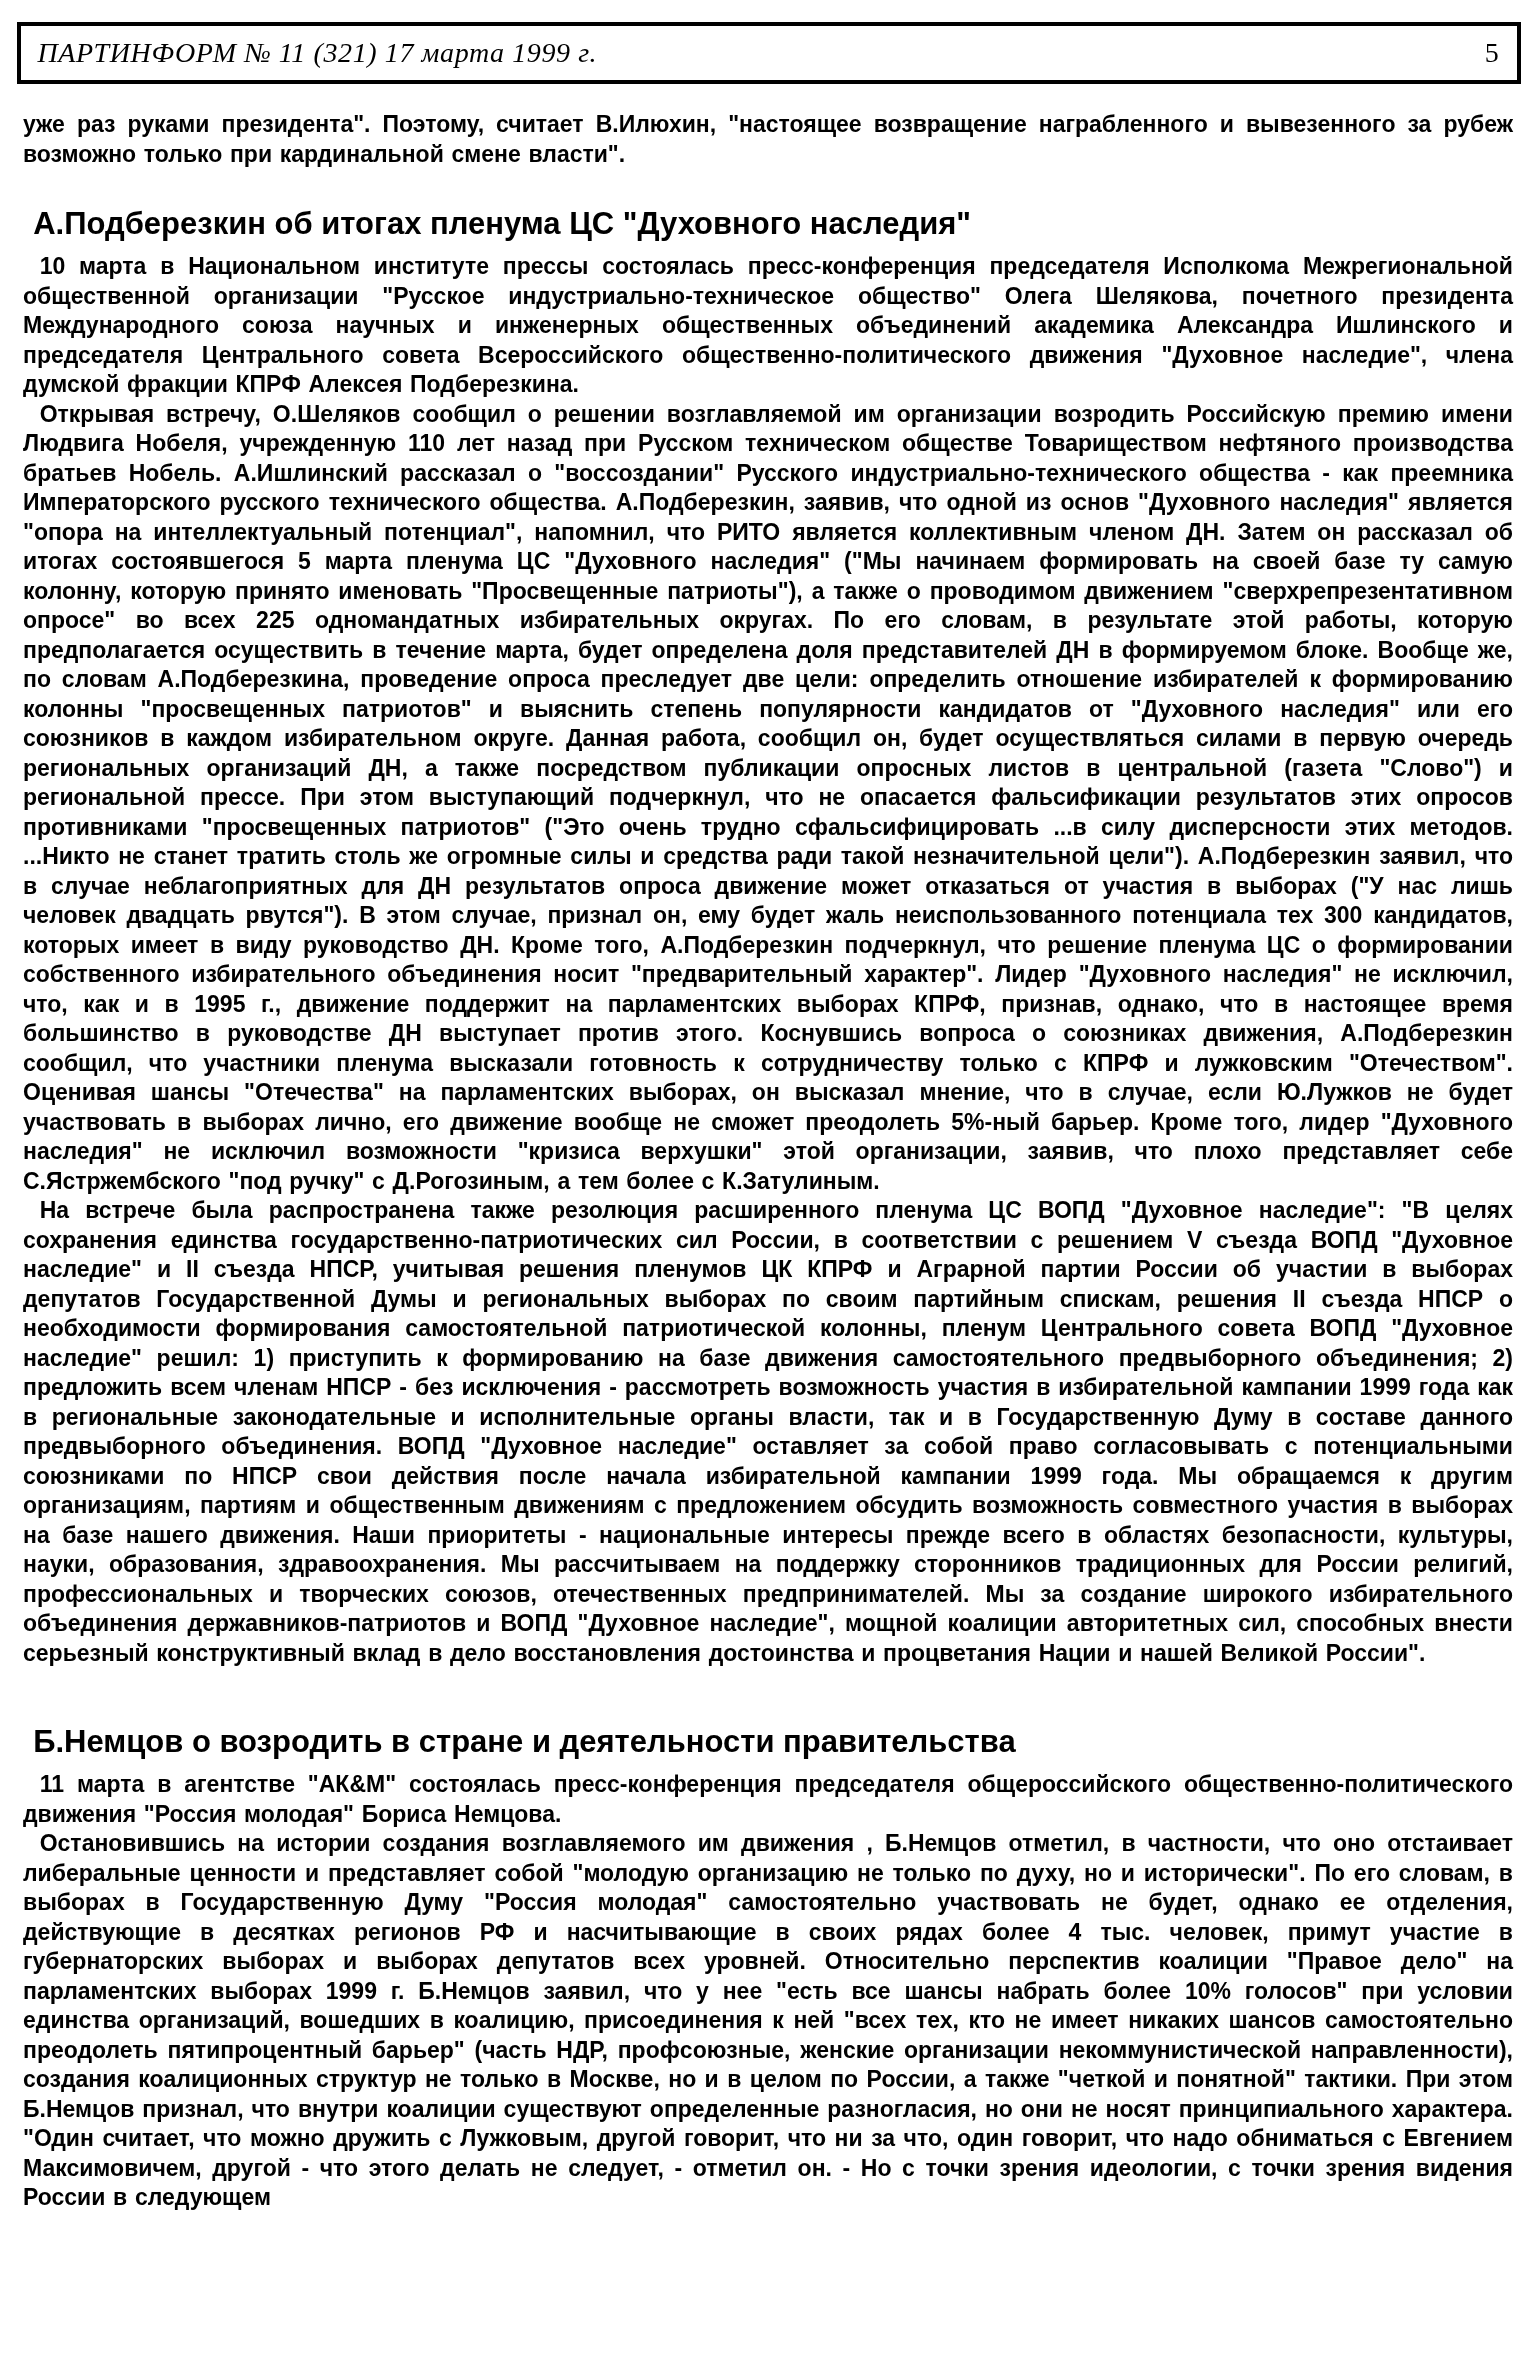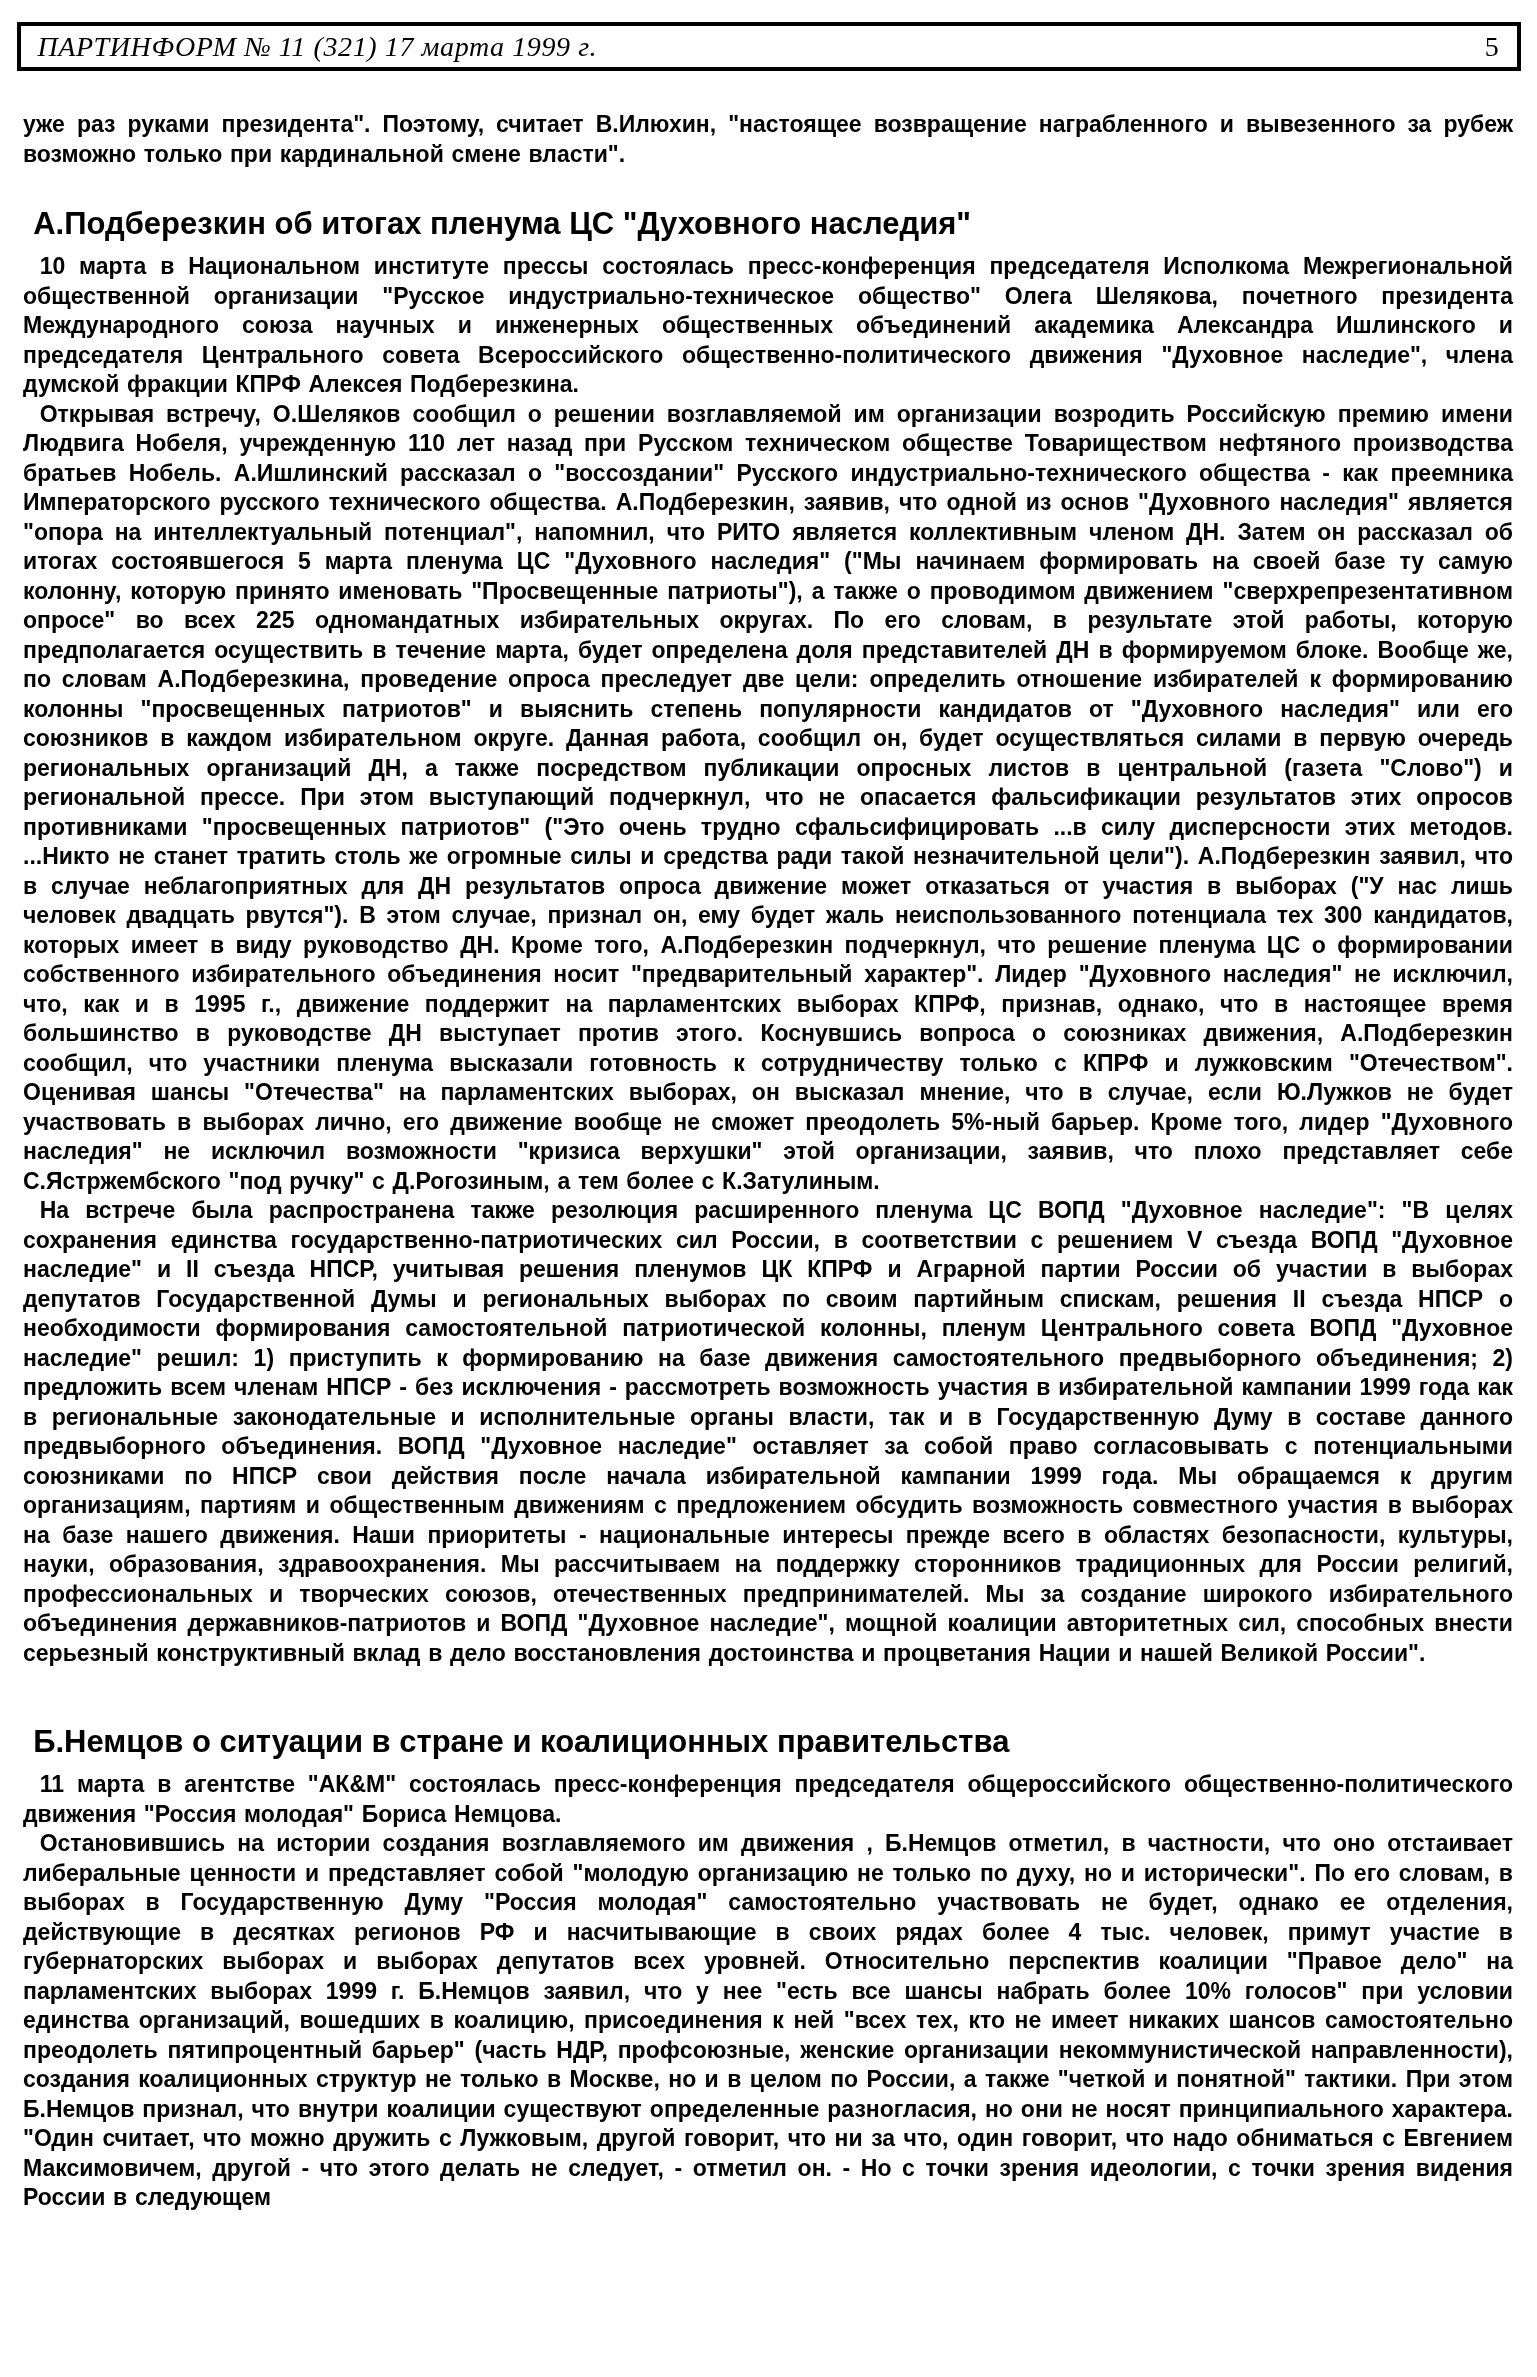--- a/index.html
+++ b/index.html
@@ -15,21 +15,21 @@
     overflow: hidden;
     font-family: "Liberation Sans", sans-serif;
     color: #000000;
   }
   
   .header-bar {
     position: absolute;
     left: 16.7px;
     top: 22px;
     width: 1504px;
-    height: 49px;
+    height: 62px;
     border: 4.5px solid #000000;
     box-sizing: border-box;
     background: #ffffff;
     display: flex;
     align-items: center;
     justify-content: space-between;
     padding: 0 18px 0 16.7px;
     gap: 48px;
   }
   .header-title {
@@ -80,19 +80,19 @@
     <span class="header-title">ПАРТИНФОРМ № 11 (321) 17 марта 1999 г.</span>
     <span class="header-page-number">5</span>
   </div>
 
   <div class="content" id="content">
       <p class="para bold">уже раз руками президента". Поэтому, считает В.Илюхин, "настоящее возвращение награбленного и вывезенного за рубеж возможно только при кардинальной смене власти".</p>
       <h2 class="section-heading">А.Подберезкин об итогах пленума ЦС "Духовного наследия"</h2>
       <p class="para normal indent">10 марта в Национальном институте прессы состоялась пресс-конференция председателя Исполкома Межрегиональной общественной организации "Русское индустриально-техническое общество" Олега Шелякова, почетного президента Международного союза научных и инженерных общественных объединений академика Александра Ишлинского и председателя Центрального совета Всероссийского общественно-политического движения "Духовное наследие", члена думской фракции КПРФ Алексея Подберезкина.</p>
       <p class="para bold indent">Открывая встречу, О.Шеляков сообщил о решении возглавляемой им организации возродить Российскую премию имени Людвига Нобеля, учрежденную 110 лет назад при Русском техническом обществе Товариществом нефтяного производства братьев Нобель. А.Ишлинский рассказал о "воссоздании" Русского индустриально-технического общества - как преемника Императорского русского технического общества. А.Подберезкин, заявив, что одной из основ "Духовного наследия" является "опора на интеллектуальный потенциал", напомнил, что РИТО является коллективным членом ДН. Затем он рассказал об итогах состоявшегося 5 марта пленума ЦС "Духовного наследия" ("Мы начинаем формировать на своей базе ту самую колонну, которую принято именовать "Просвещенные патриоты"), а также о проводимом движением "сверхрепрезентативном опросе" во всех 225 одномандатных избирательных округах. По его словам, в результате этой работы, которую предполагается осуществить в течение марта, будет определена доля представителей ДН в формируемом блоке. Вообще же, по словам А.Подберезкина, проведение опроса преследует две цели: определить отношение избирателей к формированию колонны "просвещенных патриотов" и выяснить степень популярности кандидатов от "Духовного наследия" или его союзников в каждом избирательном округе. Данная работа, сообщил он, будет осуществляться силами в первую очередь региональных организаций ДН, а также посредством публикации опросных листов в центральной (газета "Слово") и региональной прессе. При этом выступающий подчеркнул, что не опасается фальсификации результатов этих опросов противниками "просвещенных патриотов" ("Это очень трудно сфальсифицировать ...в силу дисперсности этих методов. ...Никто не станет тратить столь же огромные силы и средства ради такой незначительной цели"). А.Подберезкин заявил, что в случае неблагоприятных для ДН результатов опроса движение может отказаться от участия в выборах ("У нас лишь человек двадцать рвутся"). В этом случае, признал он, ему будет жаль неиспользованного потенциала тех 300 кандидатов, которых имеет в виду руководство ДН. Кроме того, А.Подберезкин подчеркнул, что решение пленума ЦС о формировании собственного избирательного объединения носит "предварительный характер". Лидер "Духовного наследия" не исключил, что, как и в 1995 г., движение поддержит на парламентских выборах КПРФ, признав, однако, что в настоящее время большинство в руководстве ДН выступает против этого. Коснувшись вопроса о союзниках движения, А.Подберезкин сообщил, что участники пленума высказали готовность к сотрудничеству только с КПРФ и лужковским "Отечеством". Оценивая шансы "Отечества" на парламентских выборах, он высказал мнение, что в случае, если Ю.Лужков не будет участвовать в выборах лично, его движение вообще не сможет преодолеть 5%-ный барьер. Кроме того, лидер "Духовного наследия" не исключил возможности "кризиса верхушки" этой организации, заявив, что плохо представляет себе С.Ястржембского "под ручку" с Д.Рогозиным, а тем более с К.Затулиным.</p>
       <p class="para bold indent">На встрече была распространена также резолюция расширенного пленума ЦС ВОПД "Духовное наследие": "В целях сохранения единства государственно-патриотических сил России, в соответствии с решением V съезда ВОПД "Духовное наследие" и II съезда НПСР, учитывая решения пленумов ЦК КПРФ и Аграрной партии России об участии в выборах депутатов Государственной Думы и региональных выборах по своим партийным спискам, решения II съезда НПСР о необходимости формирования самостоятельной патриотической колонны, пленум Центрального совета ВОПД "Духовное наследие" решил: 1) приступить к формированию на базе движения самостоятельного предвыборного объединения; 2) предложить всем членам НПСР - без исключения - рассмотреть возможность участия в избирательной кампании 1999 года как в региональные законодательные и исполнительные органы власти, так и в Государственную Думу в составе данного предвыборного объединения. ВОПД "Духовное наследие" оставляет за собой право согласовывать с потенциальными союзниками по НПСР свои действия после начала избирательной кампании 1999 года. Мы обращаемся к другим организациям, партиям и общественным движениям с предложением обсудить возможность совместного участия в выборах на базе нашего движения. Наши приоритеты - национальные интересы прежде всего в областях безопасности, культуры, науки, образования, здравоохранения. Мы рассчитываем на поддержку сторонников традиционных для России религий, профессиональных и творческих союзов, отечественных предпринимателей. Мы за создание широкого избирательного объединения державников-патриотов и ВОПД "Духовное наследие", мощной коалиции авторитетных сил, способных внести серьезный конструктивный вклад в дело восстановления достоинства и процветания Нации и нашей Великой России".</p>
-      <h2 class="section-heading big-gap">Б.Немцов о ситуации в стране и коалиционных правительства</h2>
+      <h2 class="section-heading big-gap">Б.Немцов о возродить в стране и деятельности правительства</h2>
       <p class="para normal indent">11 марта в агентстве "АК&amp;М" состоялась пресс-конференция председателя общероссийского общественно-политического движения "Россия молодая" Бориса Немцова.</p>
       <p class="para bold indent">Остановившись на истории создания возглавляемого им движения , Б.Немцов отметил, в частности, что оно отстаивает либеральные ценности и представляет собой "молодую организацию не только по духу, но и исторически". По его словам, в выборах в Государственную Думу "Россия молодая" самостоятельно участвовать не будет, однако ее отделения, действующие в десятках регионов РФ и насчитывающие в своих рядах более 4 тыс. человек, примут участие в губернаторских выборах и выборах депутатов всех уровней. Относительно перспектив коалиции "Правое дело" на парламентских выборах 1999 г. Б.Немцов заявил, что у нее "есть все шансы набрать более 10% голосов" при условии единства организаций, вошедших в коалицию, присоединения к ней "всех тех, кто не имеет никаких шансов самостоятельно преодолеть пятипроцентный барьер" (часть НДР, профсоюзные, женские организации некоммунистической направленности), создания коалиционных структур не только в Москве, но и в целом по России, а также "четкой и понятной" тактики. При этом Б.Немцов признал, что внутри коалиции существуют определенные разногласия, но они не носят принципиального характера. "Один считает, что можно дружить с Лужковым, другой говорит, что ни за что, один говорит, что надо обниматься с Евгением Максимовичем, другой - что этого делать не следует, - отметил он. - Но с точки зрения идеологии, с точки зрения видения России в следующем</p>
     </div>
 
 </div>
 
 
 </body></html>

